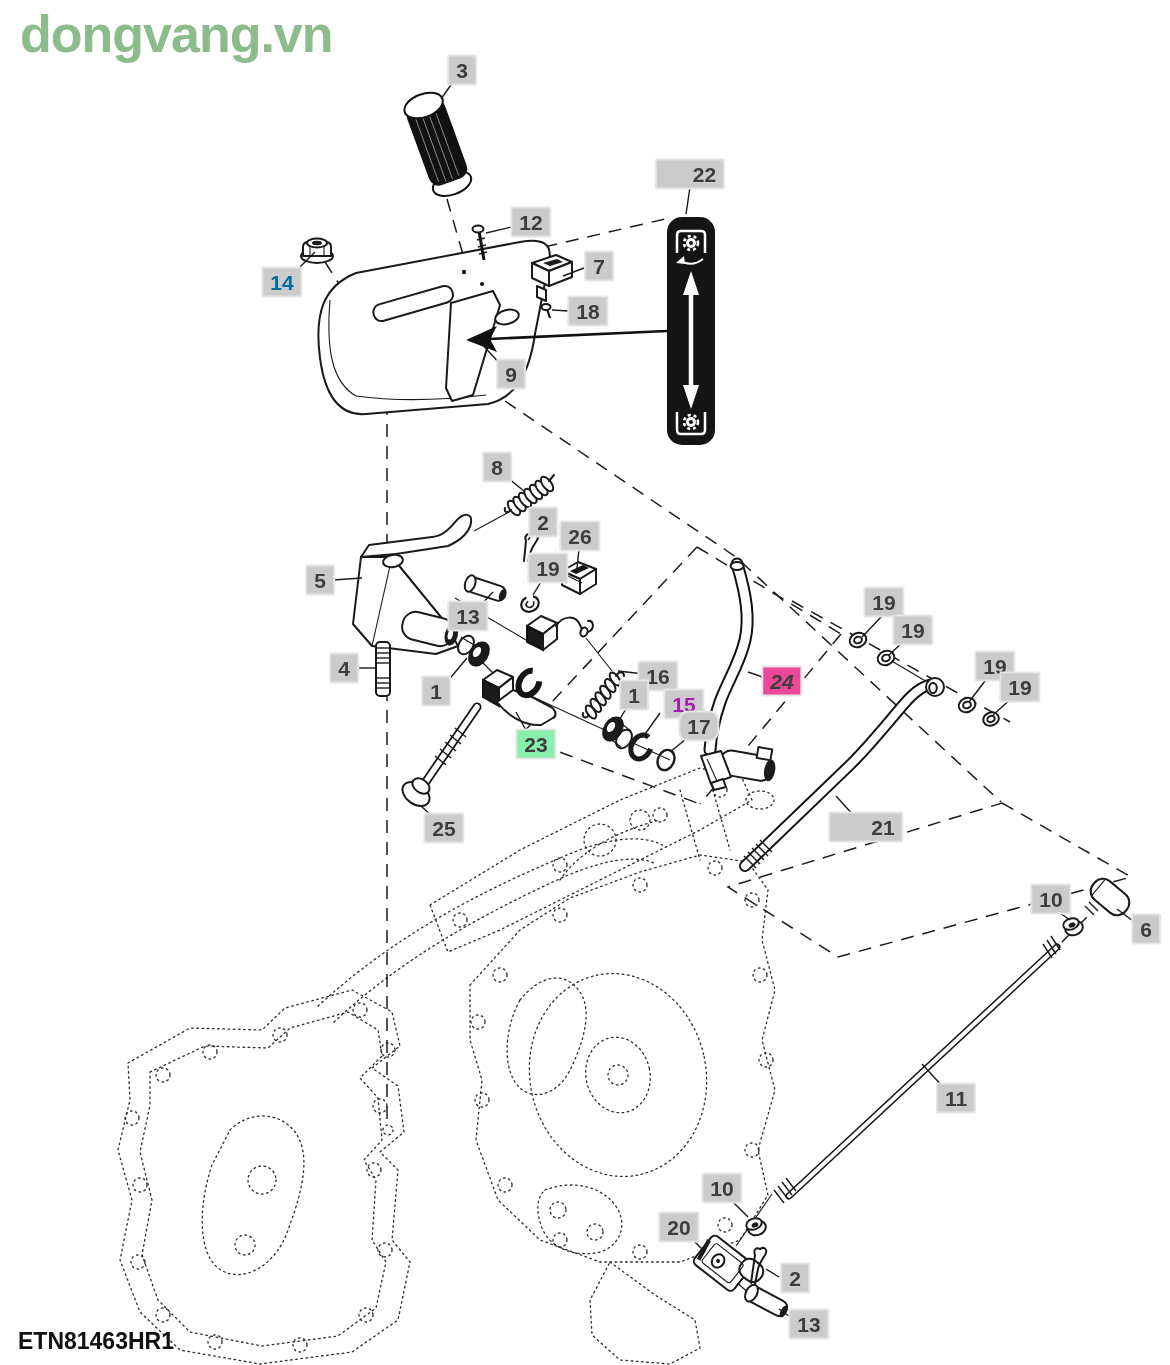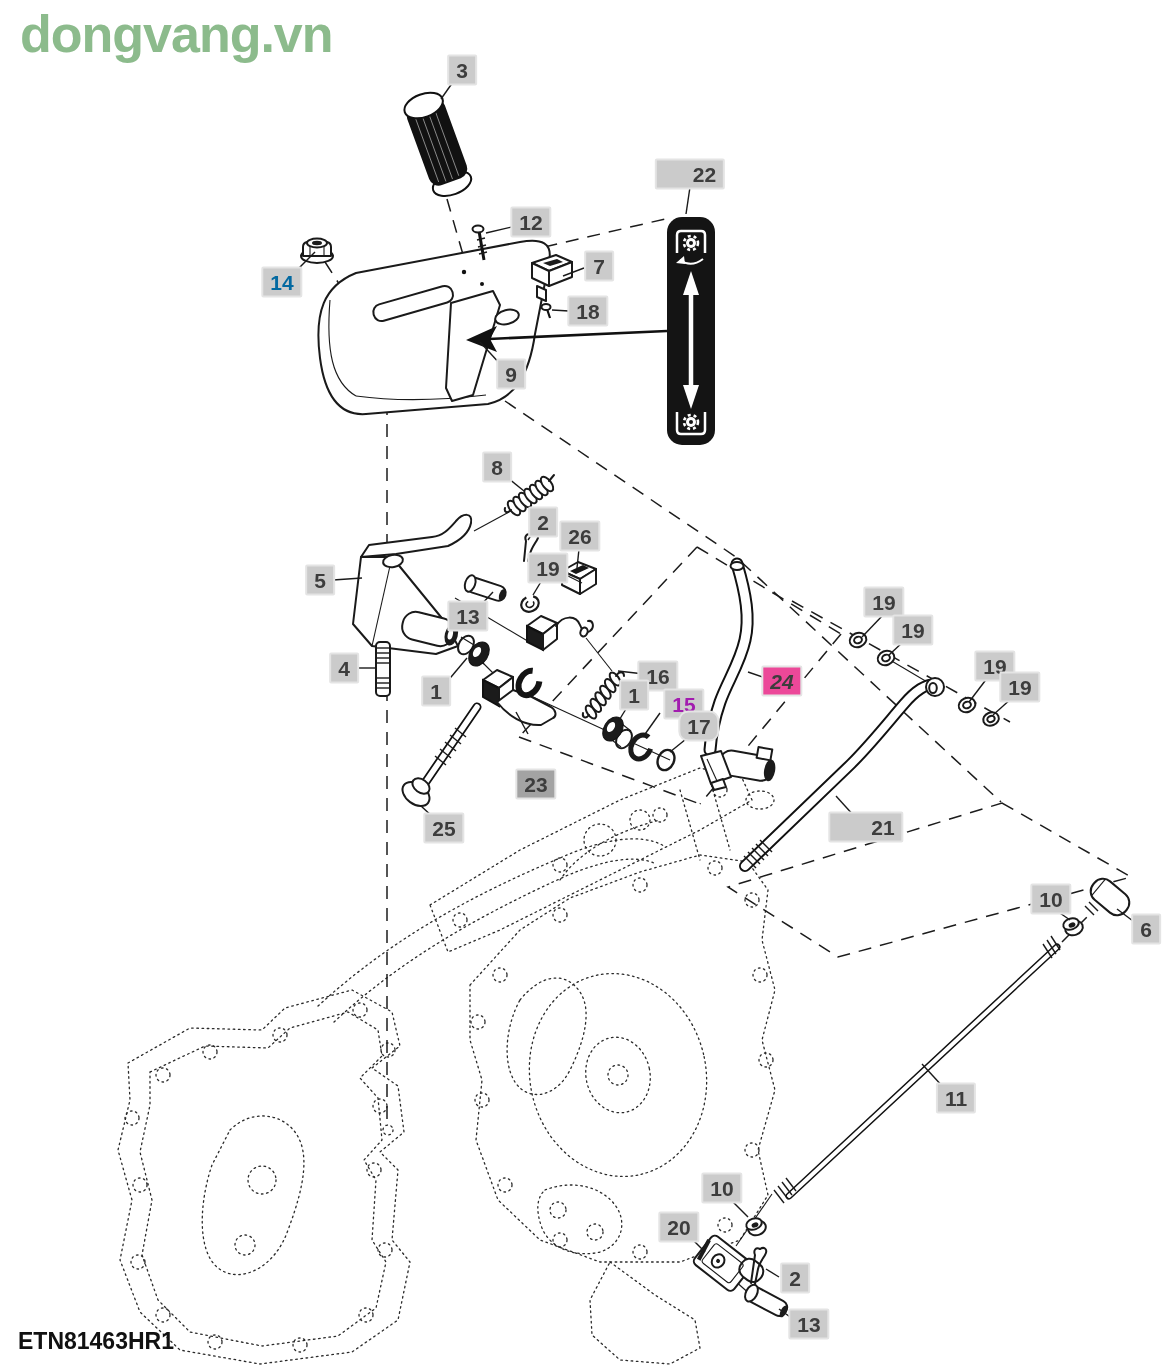--- a/index.html
+++ b/index.html
@@ -457,21 +457,21 @@
       <div class="lbl" style="left: 548px; top: 568px; background: rgb(203, 203, 203); color: rgb(61, 61, 61); border-color: rgb(228, 228, 228);">19</div>
       <div class="lbl" style="left: 320px; top: 580px; background: rgb(203, 203, 203); color: rgb(61, 61, 61); border-color: rgb(228, 228, 228);">5</div>
       <div class="lbl" style="left: 468px; top: 616px; background: rgb(203, 203, 203); color: rgb(61, 61, 61); border-color: rgb(228, 228, 228);">13</div>
       <div class="lbl" style="left: 344px; top: 668px; background: rgb(203, 203, 203); color: rgb(61, 61, 61); border-color: rgb(228, 228, 228);">4</div>
       <div class="lbl" style="left: 436px; top: 691px; background: rgb(203, 203, 203); color: rgb(61, 61, 61); border-color: rgb(228, 228, 228);">1</div>
       <div class="lbl" style="left: 658px; top: 676px; background: rgb(203, 203, 203); color: rgb(61, 61, 61); border-color: rgb(228, 228, 228);">16</div>
       <div class="lbl" style="left: 634px; top: 695px; background: rgb(203, 203, 203); color: rgb(61, 61, 61); border-color: rgb(228, 228, 228);">1</div>
       <div class="lbl" style="left: 668px; top: 704px; background: rgb(203, 203, 203); color: #a21caf; border-color: rgb(228, 228, 228); margin-left: 16px;">15</div>
       <div class="lbl" style="left: 699px; top: 726px; background: rgb(203, 203, 203); color: rgb(61, 61, 61); border-color: rgb(228, 228, 228); border-radius: 10px;">17</div>
       <div class="lbl" style="left: 782px; top: 681px; background: #ec4899; color: rgb(61, 61, 61); border-color: rgb(228, 228, 228); font-style: italic;">24</div>
-      <div class="lbl" style="left: 536px; top: 744px; background: #a3a3a3; color: rgb(61, 61, 61); border-color: rgb(228, 228, 228); margin-top: 40px;">23</div>
+      <div class="lbl" style="left: 536px; top: 744px; background: #86efac; color: rgb(61, 61, 61); border-color: rgb(228, 228, 228);">23</div>
       <div class="lbl" style="left: 444px; top: 828px; background: rgb(203, 203, 203); color: rgb(61, 61, 61); border-color: rgb(228, 228, 228);">25</div>
       <div class="lbl" style="left: 866px; top: 827px; background: rgb(203, 203, 203); color: rgb(61, 61, 61); border-color: rgb(228, 228, 228); padding-left: 41px;">21</div>
       <div class="lbl" style="left: 884px; top: 602px; background: rgb(203, 203, 203); color: rgb(61, 61, 61); border-color: rgb(228, 228, 228);">19</div>
       <div class="lbl" style="left: 913px; top: 630px; background: rgb(203, 203, 203); color: rgb(61, 61, 61); border-color: rgb(228, 228, 228);">19</div>
       <div class="lbl" style="left: 995px; top: 666px; background: rgb(203, 203, 203); color: rgb(61, 61, 61); border-color: rgb(228, 228, 228);">19</div>
       <div class="lbl" style="left: 1020px; top: 687px; background: rgb(203, 203, 203); color: rgb(61, 61, 61); border-color: rgb(228, 228, 228);">19</div>
       <div class="lbl" style="left: 1051px; top: 899px; background: rgb(203, 203, 203); color: rgb(61, 61, 61); border-color: rgb(228, 228, 228);">10</div>
       <div class="lbl" style="left: 1146px; top: 929px; background: rgb(203, 203, 203); color: rgb(61, 61, 61); border-color: rgb(228, 228, 228);">6</div>
       <div class="lbl" style="left: 956px; top: 1098px; background: rgb(203, 203, 203); color: rgb(61, 61, 61); border-color: rgb(228, 228, 228);">11</div>
       <div class="lbl" style="left: 722px; top: 1188px; background: rgb(203, 203, 203); color: rgb(61, 61, 61); border-color: rgb(228, 228, 228);">10</div>

